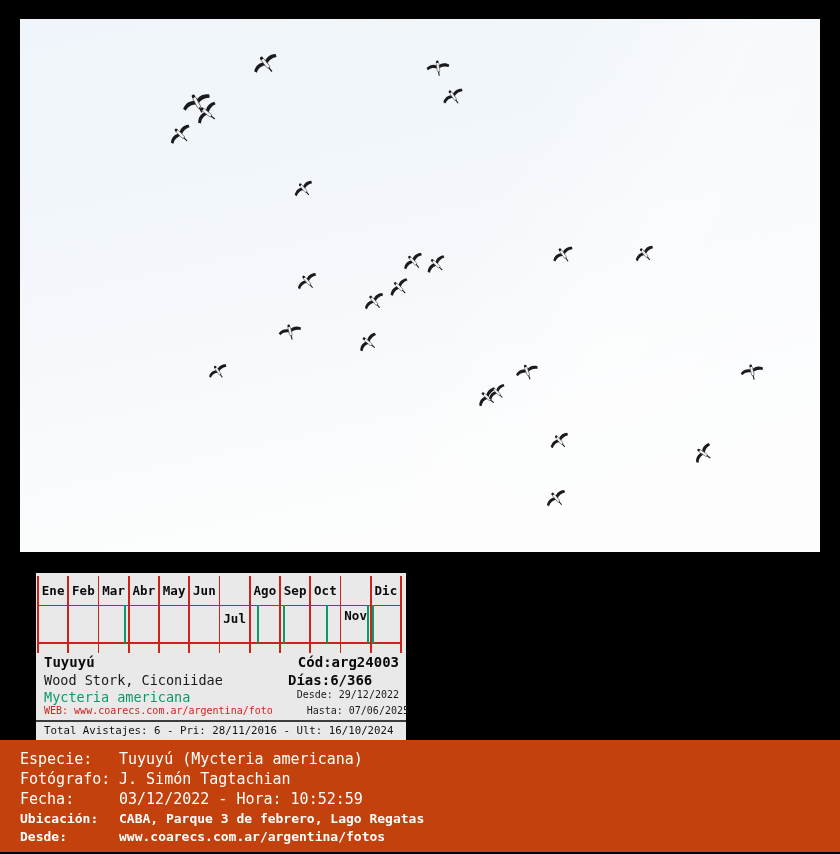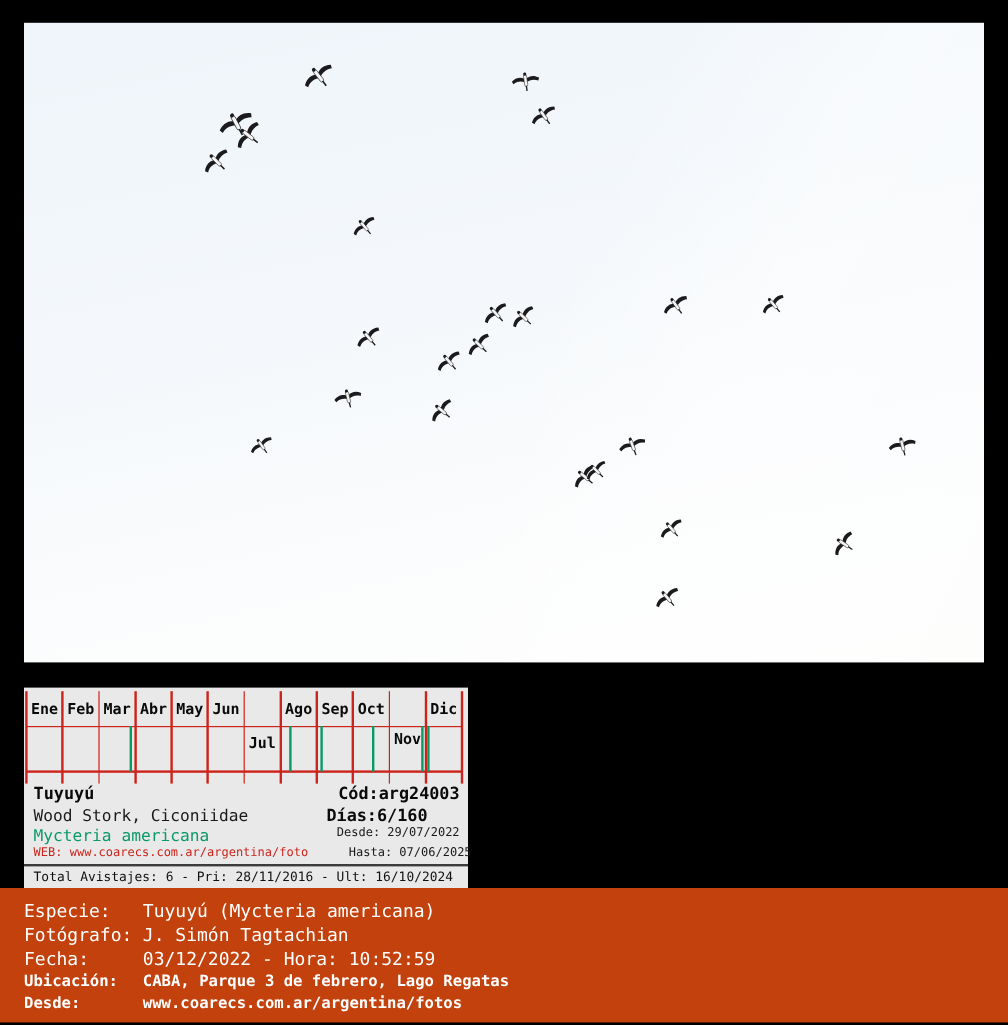--- a/index.html
+++ b/index.html
@@ -14,21 +14,21 @@
     background:linear-gradient(168deg,#eff5fa 0%,#f3f7fb 35%,#f8fafc 60%,#fcfdfd 80%,#fdfdfc 100%);
     overflow:hidden;
   }
   .photo::after{
     content:"";position:absolute;inset:0;
     background:linear-gradient(115deg,rgba(255,255,255,0) 52%,rgba(255,255,255,0.45) 70%,rgba(255,255,255,0.25) 100%);
   }
   .bird{position:absolute;z-index:2;}
   
   .panel{
-    position:absolute;left:20px;top:573px;width:370px;height:185px;
+    position:absolute;left:36px;top:573px;width:370px;height:185px;
     background:#e9e9e9;
   }
   .cal{position:absolute;left:2px;top:3px;width:363px;height:77px;}
   .cal .vline{position:absolute;top:0;width:1.6px;height:77px;}
   .cal .hline{position:absolute;left:0;width:363px;height:1.6px;}
   .cal .mlabel{
     position:absolute;top:7px;height:16px;line-height:16px;
     text-align:center;font-weight:bold;font-size:12.5px;color:#0a0a0a;
   }
   .cal .tick{position:absolute;top:29px;width:1.8px;height:38px;}
@@ -241,26 +241,26 @@
       <div class="tick" style="left: 333.967px; background: rgb(10, 154, 106);"></div>
     </div>
 
   <div class="infoline" style="top:81px;height:18px;">
     <span class="il-left t-title">Tuyuyú</span>
     <span class="il-right t-code">Cód:arg24003</span>
   </div>
 
   <div class="infoline" style="top:99px;height:17px;">
     <span class="il-left t-family">Wood Stork, Ciconiidae</span>
-    <span class="il-mid t-days">Días:6/160</span>
+    <span class="il-mid t-days">Días:6/366</span>
   </div>
 
   <div class="infoline" style="top:116px;height:16px;">
     <span class="il-left t-sci" id="sci" style="color: rgb(10, 154, 106);">Mycteria americana</span>
-    <span class="il-right t-small">Desde: 29/07/2022</span>
+    <span class="il-right t-small">Desde: 29/12/2022</span>
   </div>
 
   <div class="infoline" style="top:132px;height:15px;padding-left:10px;">
     <span class="il-left t-web" id="web" style="color: rgb(204, 36, 28);">WEB: www.coarecs.com.ar/argentina/foto</span>
     <span class="il-right t-small">Hasta: 07/06/2025</span>
   </div>
 
   <div class="sep"></div>
 
   <div class="infoline" style="top:151px;height:16px;">

